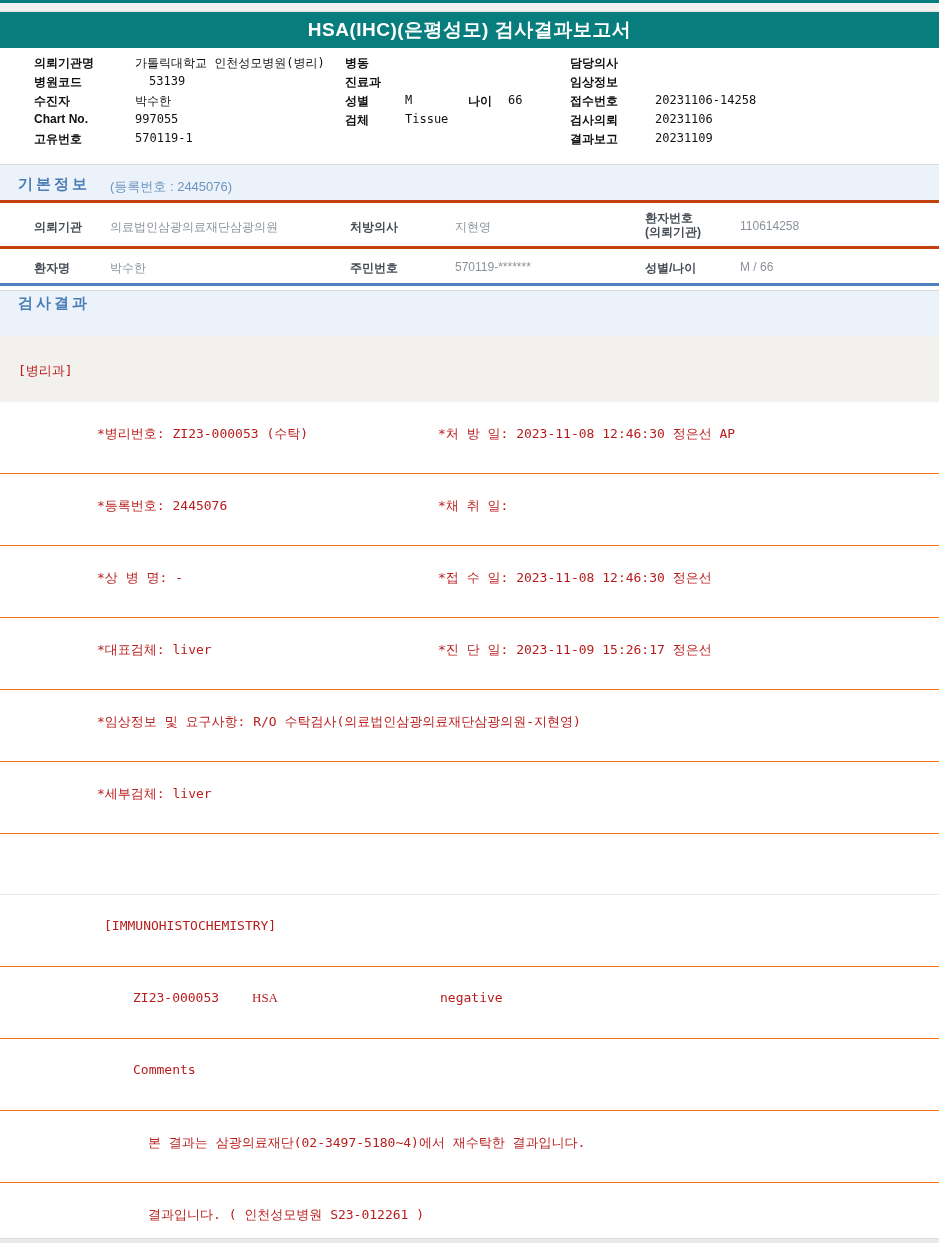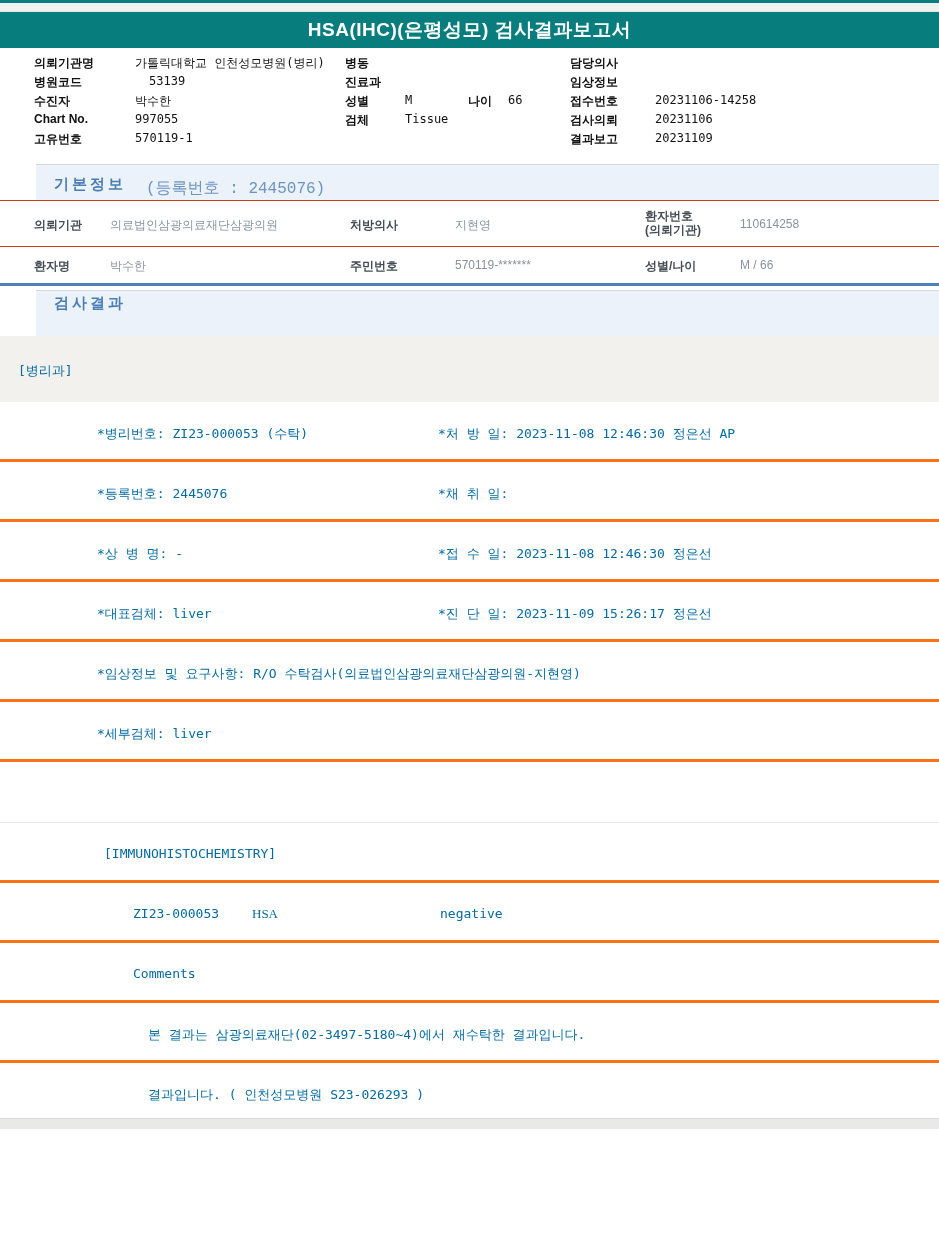--- a/index.html
+++ b/index.html
@@ -16,50 +16,50 @@
     height:36px; background:#087d7d; color:#ffffff; text-align:center;
     font-size:19px; font-weight:bold; line-height:36px; letter-spacing:0.5px;
   }
   
   .patient-header { position:relative; height:116px; background:#fff; }
   .ph { position:absolute; font-size:12px; white-space:nowrap; }
   .ph.lbl { font-weight:bold; color:#111; }
   .ph.val { font-family:"DejaVu Sans Mono","Liberation Mono",monospace; color:#111; }
   
   .section-header {
-    background:#ecf2f9; border-top:1px solid #d9d9d9; position:relative;margin-left:36px;
+    background:#ecf2f9; border-top:1px solid #d9d9d9; position:relative;
   }
   .section-header .title {
     color:#4a7db5; font-size:15px; font-weight:bold; letter-spacing:3px;
     position:absolute; left:18px;
   }
   .section-header .sub {
-    color:#6b94c0; font-size:16px; position:absolute; letter-spacing:0;font-family:Liberation Mono, monospace;
+    color:#6b94c0; font-size:13px; position:absolute; letter-spacing:0;
   }
   .sh-basic { height:36px; }
   .sh-basic .title { top:10px; }
   .sh-basic .sub { left:110px; top:13px; }
   .sh-results { height:46px; margin-top:4px; }
   .sh-results .title { top:3px; }
   
-  .bi-row { position:relative; border-top:1px solid #c2410c; background:#fff; }
+  .bi-row { position:relative; border-top:3px solid #c2410c; background:#fff; }
   .bi-row1 { height:46px; }
   .bi-row2 { height:37px; }
   .bi-table { border-bottom:3px solid #4e81bd; }
   .bi { position:absolute; font-size:12px; white-space:nowrap; }
   .bi.lbl { font-weight:bold; color:#454c54; }
   .bi.val { color:#8b919b; }
   .bi-row1 .bi { top:16px; }
   .bi-row2 .bi { top:11px; }
   .bi.two-line { top:8px !important; line-height:14px; }
   
-  .results-area { font-family:"DejaVu Sans Mono","Liberation Mono",monospace; font-size:13px; color:#0369a1; }
+  .results-area { font-family:"DejaVu Sans Mono","Liberation Mono",monospace; font-size:13px; color:#b91c1c; }
   .dept-row { height:66px; background:#f2f1ed; position:relative; }
   .dept-row span { position:absolute; left:18px; top:26px; }
-  .r-row { position:relative; height:60px; background:#fff; border-bottom:3px solid #f97316; }
+  .r-row { position:relative; height:72px; background:#fff; border-bottom:1px solid #f97316; }
   .r-row .lcol { position:absolute; left:97px;  top:23px; white-space:nowrap; }
   .r-row .rcol { position:absolute; left:438px; top:23px; white-space:nowrap; }
   .r-row.empty { border-bottom:1px solid #eaeaea; }
   .r-row .ihc-sec { position:absolute; left:104px; top:23px; }
   .r-row .spec  { position:absolute; left:133px; top:23px; }
   .r-row .test  { position:absolute; left:252px; top:23px;font-family:Liberation Serif, serif; }
   .r-row .resv  { position:absolute; left:440px; top:23px; }
   .r-row .cmt-label { position:absolute; left:133px; top:23px; }
   .r-row .cmt-line  { position:absolute; left:148px; top:23px; white-space:nowrap; }
   .r-row.last { height:55px; border-bottom:none; }
@@ -171,17 +171,17 @@
     <span class="test">HSA</span>
     <span class="resv">negative</span>
   </div>
   <div class="r-row">
     <span class="cmt-label">Comments</span>
   </div>
   <div class="r-row">
     <span class="cmt-line">본 결과는 삼광의료재단(02-3497-5180~4)에서 재수탁한 결과입니다.</span>
   </div>
   <div class="r-row last">
-    <span class="cmt-line">결과입니다. ( 인천성모병원 S23-026293 )</span>
+    <span class="cmt-line">결과입니다. ( 인천성모병원 S23-012261 )</span>
   </div>
 </div>
 
 <div class="footer-bar"></div>
 
 </body></html>

